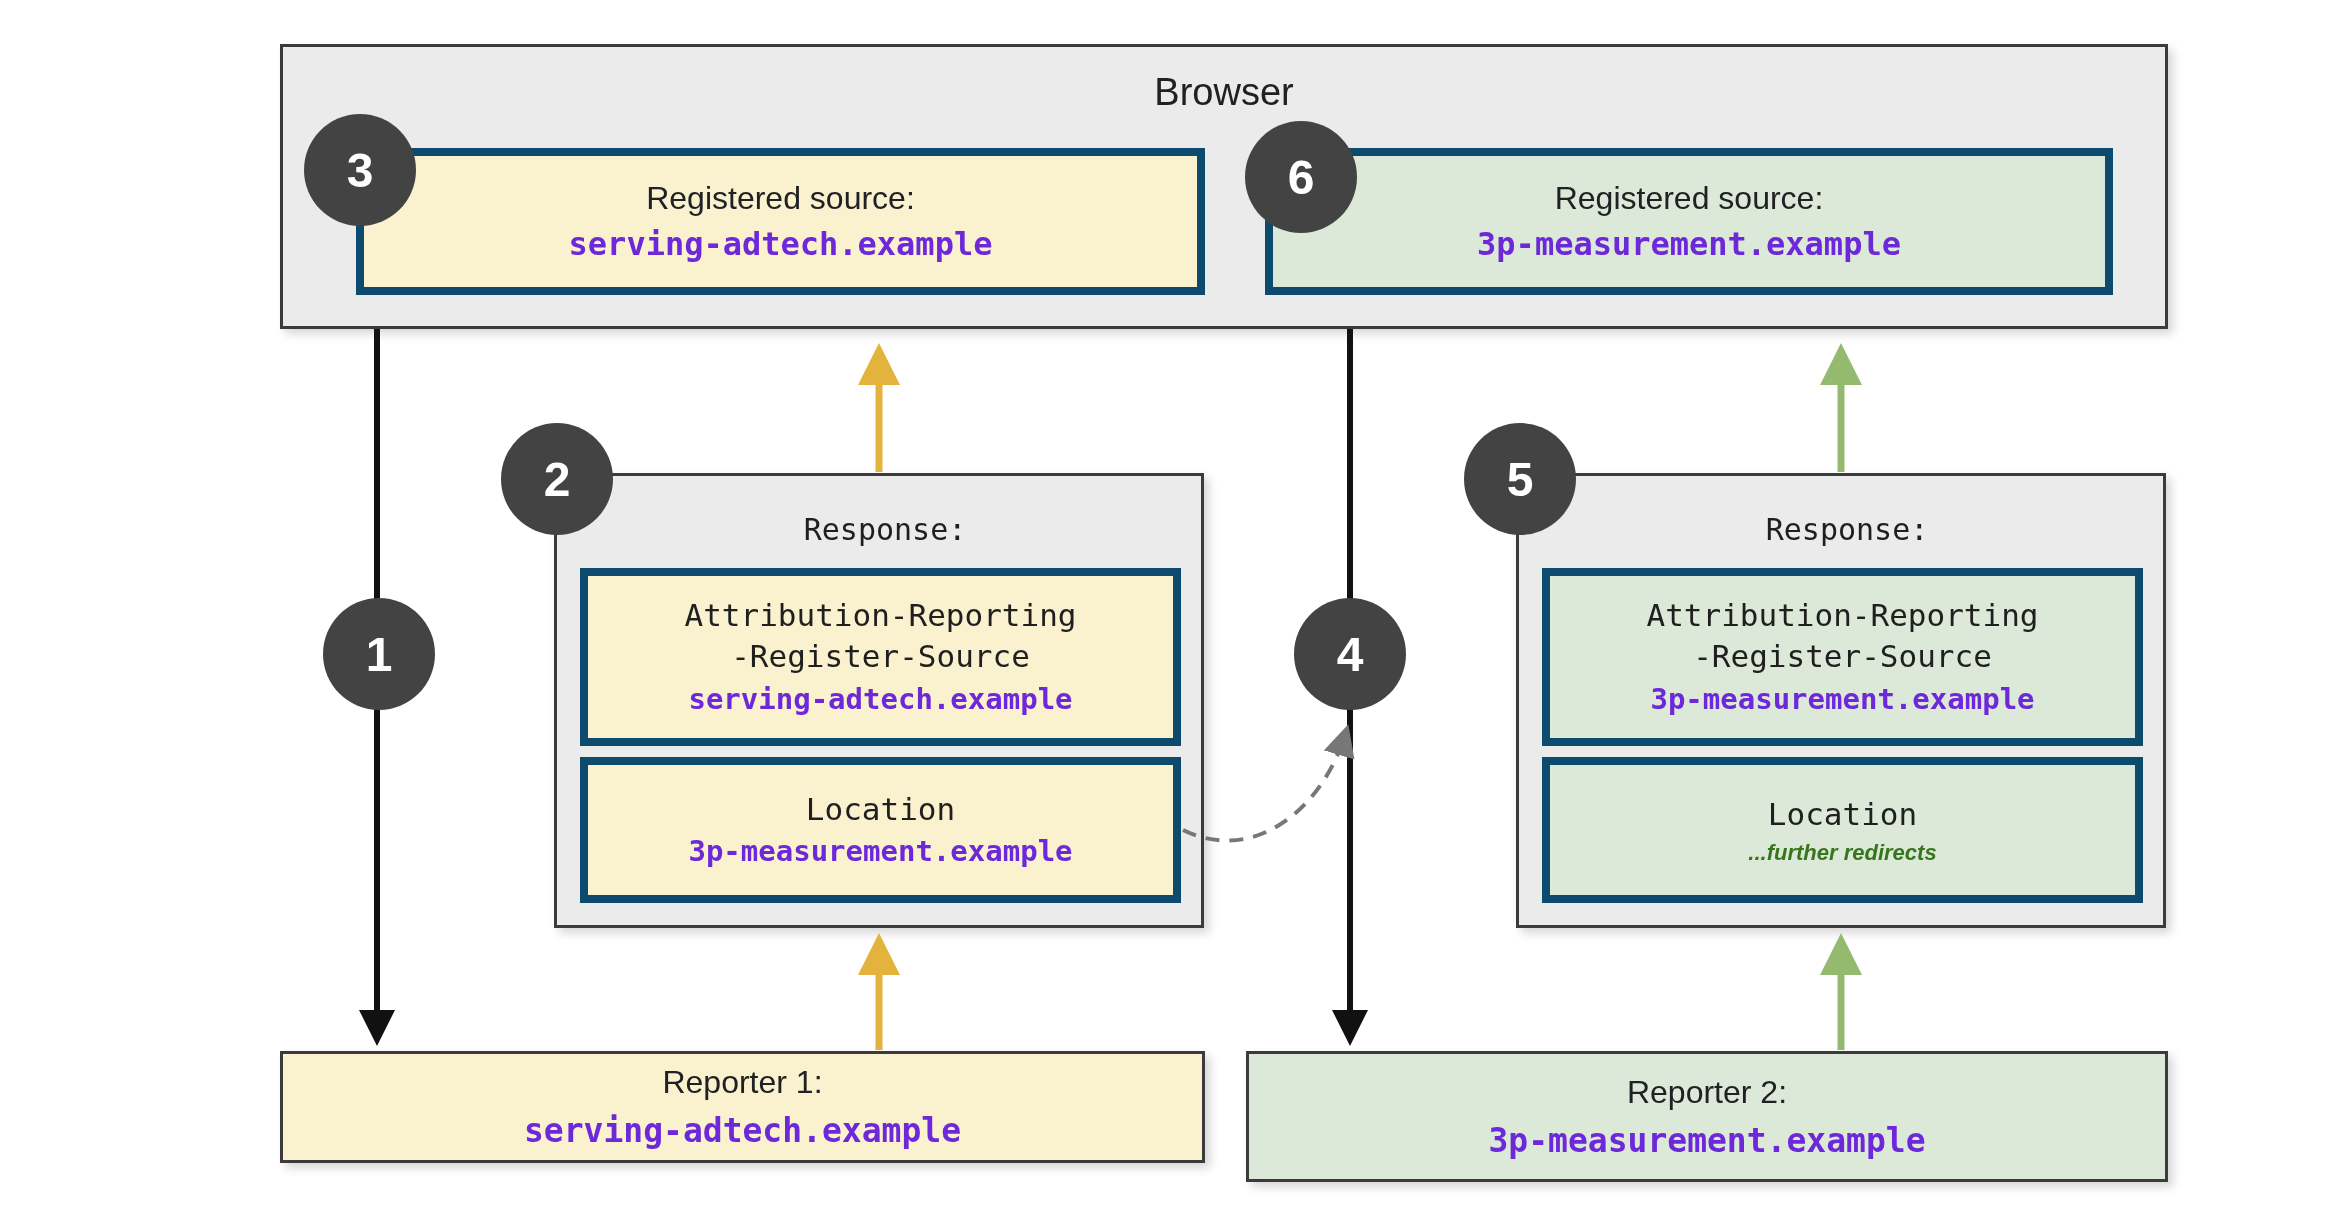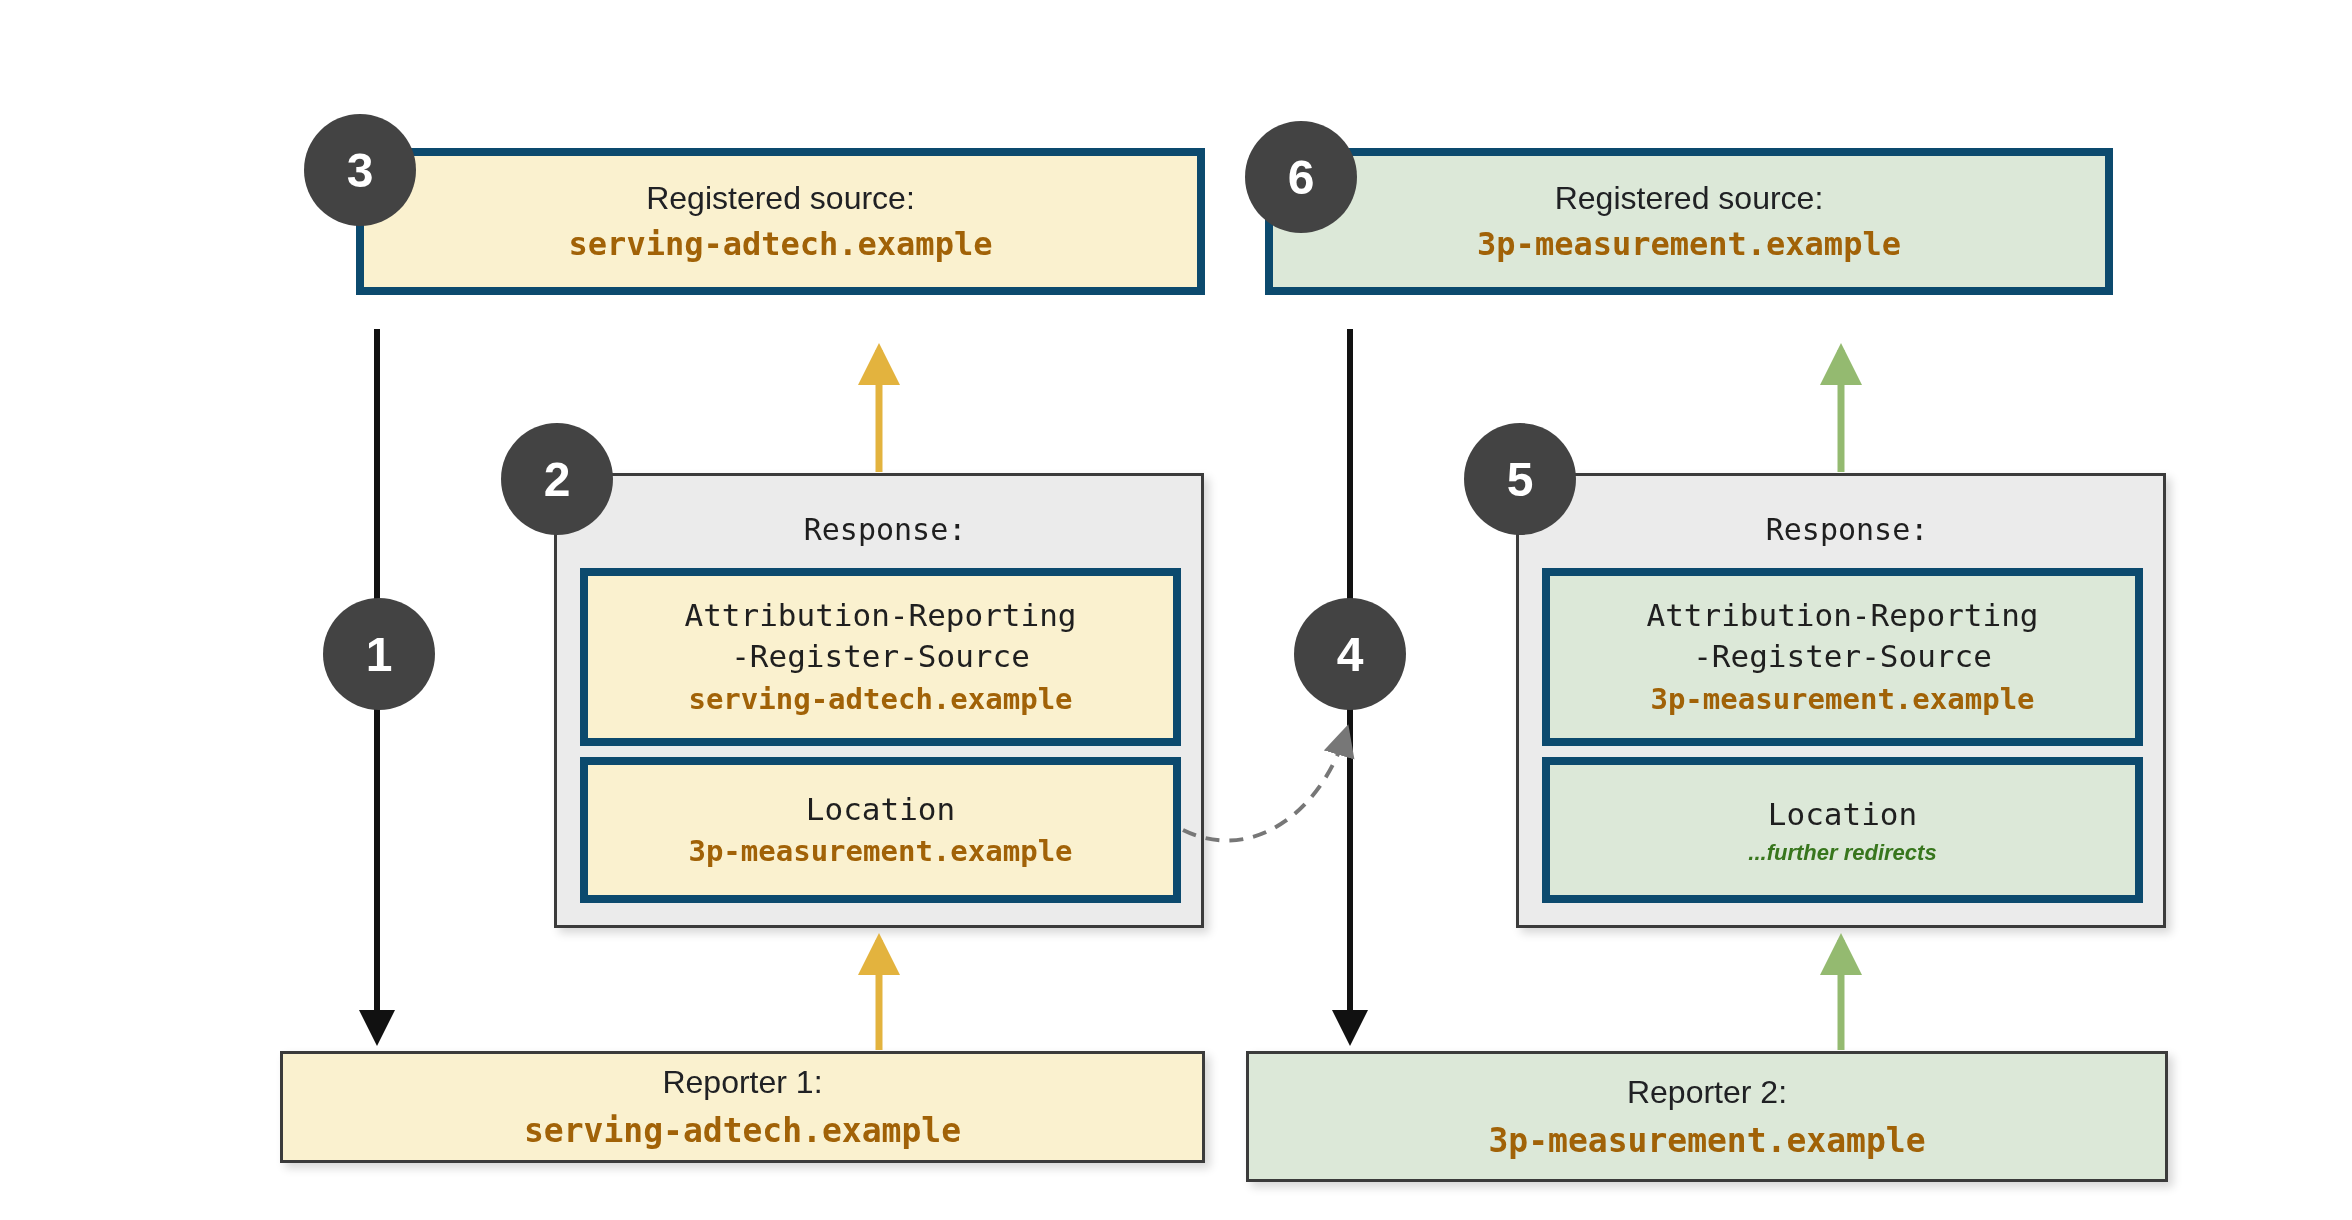--- a/index.html
+++ b/index.html
@@ -8,41 +8,44 @@
     font-family:"Liberation Sans", sans-serif; color:#1f1f1f; overflow:hidden;
   }
   .box { position:absolute; box-sizing:border-box; }
   .outer { border:3px solid #3b3b3b; box-shadow:5px 5px 9px rgba(0,0,0,0.16); }
   .inner { border:8px solid #0c4a6e; }
   .gray   { background:#ebebeb; }
   .yellow { background:#faf1cf; }
   .green  { background:#dce8d8; }
   .center-col { display:flex; flex-direction:column; align-items:center; justify-content:center; text-align:center; }
   .label { font-size:32px; color:#202124; }
-  .code  { font-family:"DejaVu Sans Mono", monospace; font-weight:bold; color:#a16207;text-align:right; }
+  .code  { font-family:"DejaVu Sans Mono", monospace; font-weight:bold; color:#6d28d9;text-align:right; }
   .mono  { font-family:"DejaVu Sans Mono", monospace; color:#1f1f1f; }
   .browser-title { position:absolute; left:0; right:0; top:24px; text-align:center; font-size:38px; color:#202124; }
   .src-value { font-size:32px; margin-top:8px; }
   .resp-title { position:absolute; left:12px; right:0; top:36px; text-align:center; font-size:30px; }
   .block-header { font-size:31px; line-height:1.35; white-space:pre-line; }
   .block-value  { font-size:29px; line-height:1.35; margin-top:2px; }
   .italic-note  { font-family:"Liberation Sans", sans-serif; font-style:italic; font-weight:bold; color:#38761d; font-size:22px; margin-top:4px; }
   .rep-value { font-size:33px; margin-top:10px; }
   .step-circle {
     position:absolute; width:112px; height:112px; border-radius:50%;
     background:#434343; color:#ffffff; display:flex; align-items:center; justify-content:center;
     font-size:48px; font-weight:bold; z-index:30;
   }
   .arrows { position:absolute; left:0; top:0; width:2352px; height:1220px; z-index:20; pointer-events:none; }
 </style>
 </head>
 <body>
 
 <div class="canvas">
 
+  <div class="box outer gray" style="left:280px; top:44px; width:1888px; height:285px;">
+    <div class="browser-title">Browser</div>
+  </div>
 
   <div class="box inner yellow center-col" style="left:356px; top:148px; width:849px; height:147px;">
     <div class="label">Registered source:</div>
     <div class="code src-value">serving-adtech.example</div>
   </div>
 
   <div class="box inner green center-col" style="left:1265px; top:148px; width:848px; height:147px;">
     <div class="label">Registered source:</div>
     <div class="code src-value">3p-measurement.example</div>
   </div>

